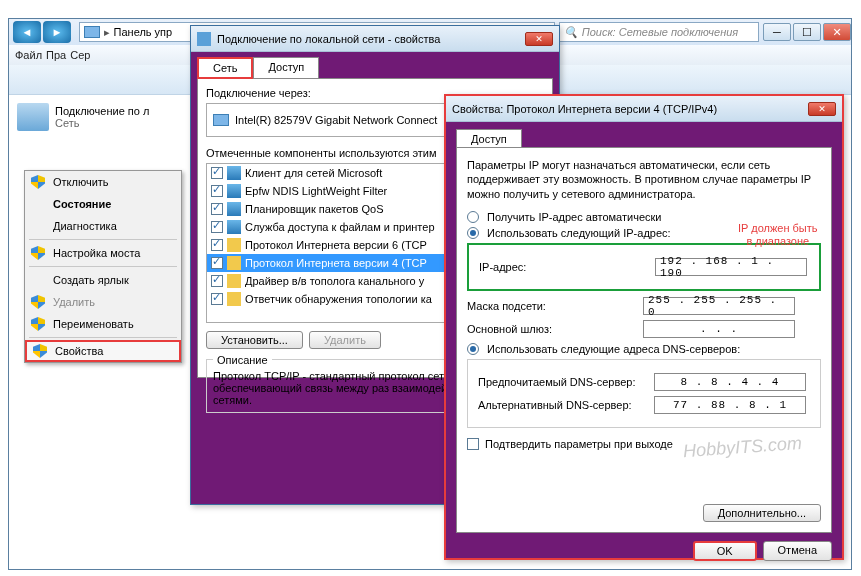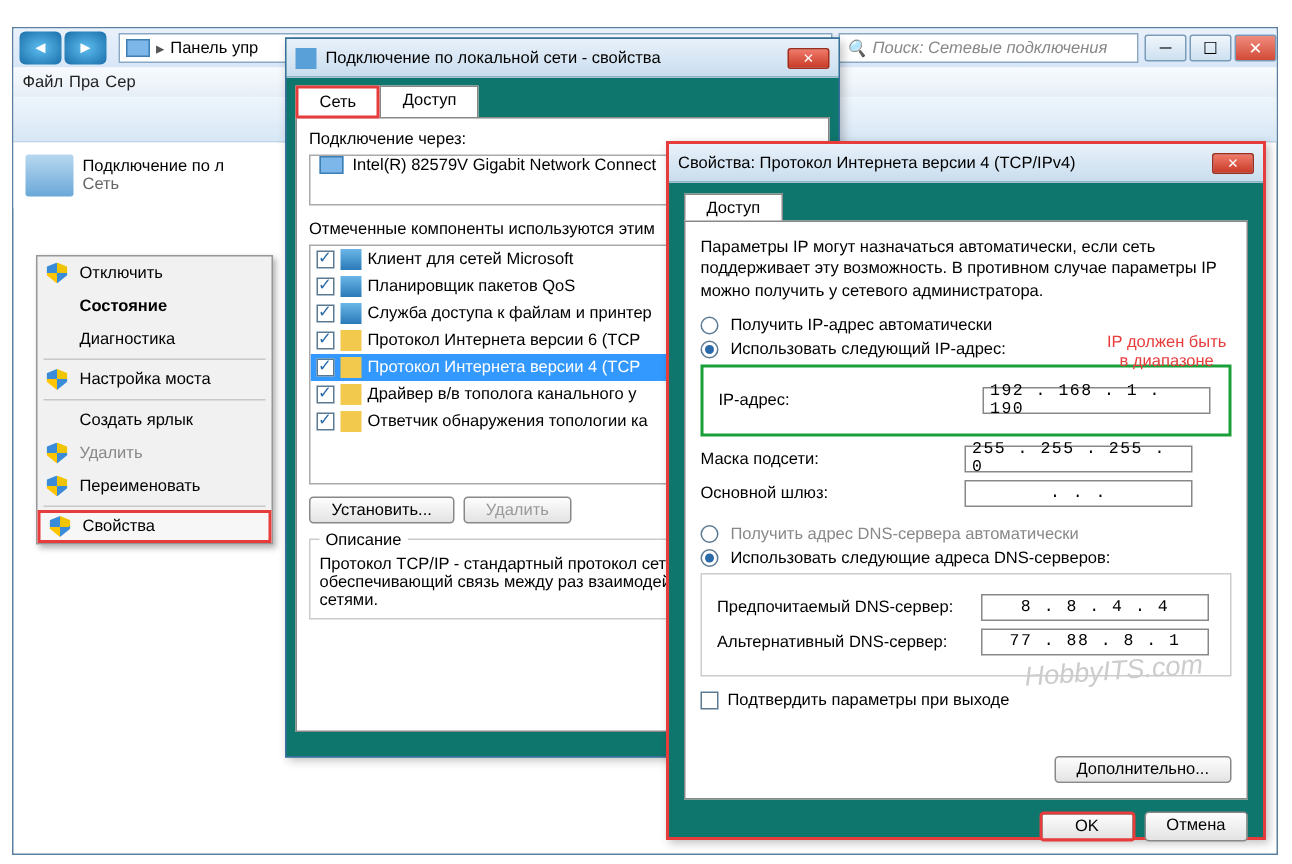--- a/index.html
+++ b/index.html
@@ -24,32 +24,32 @@
 .sidebar { width: 175px; background: #fff; padding: 6px 0; }
 .side-item { display: flex; align-items: center; gap: 6px; padding: 2px 8px; }
 .side-icon { width: 32px; height: 28px; background: linear-gradient(#b8d8f0, #6aa8d8); border-radius: 2px; }
 .context-menu { position: absolute; left: 24px; top: 170px; width: 158px; background: #f1f1f1; border: 1px solid #979797; box-shadow: 2px 2px 4px rgba(0,0,0,.3); }
 .ctx-item { height: 22px; display: flex; align-items: center; padding: 0 8px 0 28px; position: relative; }
 .ctx-item.selected { border: 2px solid #e73c3c; background: #f7f7f7; }
 .ctx-sep { height: 1px; background: #c8c8c8; margin: 2px 4px; }
 .shield { position: absolute; left: 6px; width: 14px; height: 14px; background: conic-gradient(#f0c400 0 90deg, #3b8cd8 90deg 180deg, #ffc400 180deg 270deg, #3b8cd8 270deg); clip-path: polygon(50% 0, 100% 20%, 100% 60%, 50% 100%, 0 60%, 0 20%); }
 
 
-.dialog { position: absolute; border: 1px solid #3a6e9e; background: #0f766e; box-shadow: 2px 2px 6px rgba(0,0,0,.25); }
+.dialog { position: absolute; border: 1px solid #3a6e9e; background: #701a75; box-shadow: 2px 2px 6px rgba(0,0,0,.25); }
 .dlg-title { height: 26px; background: linear-gradient(#e8f1fa, #c9ddee); display: flex; align-items: center; padding: 0 6px; gap: 6px; border-bottom: 1px solid #a8c0d6; }
 .dlg-icon { width: 14px; height: 14px; background: #5aa0d8; }
 .dlg-close { margin-left: auto; width: 28px; height: 14px; background: linear-gradient(#f07a6a, #c83b28); border: 1px solid #a02c1c; border-radius: 2px; color: #fff; display: flex; align-items: center; justify-content: center; font-size: 9px; }
 
 .props-dialog { left: 190px; top: 25px; width: 370px; height: 480px; }
 .tabs { display: flex; margin: 4px 0 0 6px; }
 .tab { padding: 3px 14px; border: 1px solid #888; background: #fff; border-bottom: none; position: relative; top: 1px; }
 .tab.active { border: 2px solid #e73c3c; z-index: 2; }
-.tab-body { border: 1px solid #888; margin: 0 6px 6px 6px; background: #fff; padding: 8px; height: 410px; position: relative; }
+.tab-body { border: 1px solid #888; margin: 0 6px 6px 6px; background: #fff; padding: 8px; height: 300px; position: relative; }
 .section-label { margin-bottom: 4px; }
-.device-box { height: 34px; border: 1px solid #aaa; background: #fff; display: flex; align-items: flex-start; padding: 0 6px; gap: 6px; }
+.device-box { height: 34px; border: 1px solid #aaa; background: #fff; display: flex; align-items: center; padding: 0 6px; gap: 6px; }
 .device-icon { width: 16px; height: 12px; background: #7db6e8; border: 1px solid #3d7fb5; }
 .components-box { height: 160px; border: 1px solid #aaa; background: #fff; overflow: hidden; margin-top: 4px; }
 .comp-row { height: 18px; display: flex; align-items: center; padding: 0 4px; gap: 4px; }
 .comp-row.sel { background: #3399ff; color: #fff; }
 .chk { width: 12px; height: 12px; border: 1px solid #5a7a94; background: #fff; position: relative; }
 .chk.checked::after { content: "✓"; position: absolute; left: 0; top: -3px; font-size: 11px; color: #2a6aa8; }
 .comp-icon { width: 14px; height: 14px; background: #f2c94c; }
 .comp-icon.net { background: linear-gradient(#6ab6e8, #2a7ab8); }
 .dlg-btns { display: flex; gap: 6px; margin-top: 8px; }
 .btn { padding: 2px 14px; border: 1px solid #888; background: linear-gradient(#fdfdfd, #e3e3e3); border-radius: 3px; }
@@ -177,20 +177,25 @@
     <div class="section-label" style="margin-top:10px">Отмеченные компоненты используются этим</div>
     <div class="components-box">
       <div class="comp-row">
           <span class="chk checked"></span>
           <span class="comp-icon net"></span>
           <span>Клиент для сетей Microsoft</span>
         </div>
       <div class="comp-row">
           <span class="chk checked"></span>
           <span class="comp-icon net"></span>
+          <span>Epfw NDIS LightWeight Filter</span>
+        </div>
+      <div class="comp-row">
+          <span class="chk checked"></span>
+          <span class="comp-icon net"></span>
           <span>Планировщик пакетов QoS</span>
         </div>
       <div class="comp-row">
           <span class="chk checked"></span>
           <span class="comp-icon net"></span>
           <span>Служба доступа к файлам и принтер</span>
         </div>
       <div class="comp-row">
           <span class="chk checked"></span>
           <span class="comp-icon"></span>
@@ -254,24 +259,20 @@
     </div>
     <div class="ip-row">
       <span class="ip-label">Маска подсети:</span>
       <span class="ip-field">255 . 255 . 255 .  0</span>
     </div>
     <div class="ip-row">
       <span class="ip-label">Основной шлюз:</span>
       <span class="ip-field"> .   .   . </span>
     </div>
 
-    <div class="radio-row" style="margin-top:12px;color:#888">
-      <span class="radio"></span>
-      <span>Получить адрес DNS-сервера автоматически</span>
-    </div>
     <div class="radio-row">
       <span class="radio checked"></span>
       <span>Использовать следующие адреса DNS-серверов:</span>
     </div>
     <div class="ip-group">
       <div class="ip-row">
         <span class="ip-label">Предпочитаемый DNS-сервер:</span>
         <span class="ip-field">8  .  8  .  4  .  4</span>
       </div>
       <div class="ip-row">

